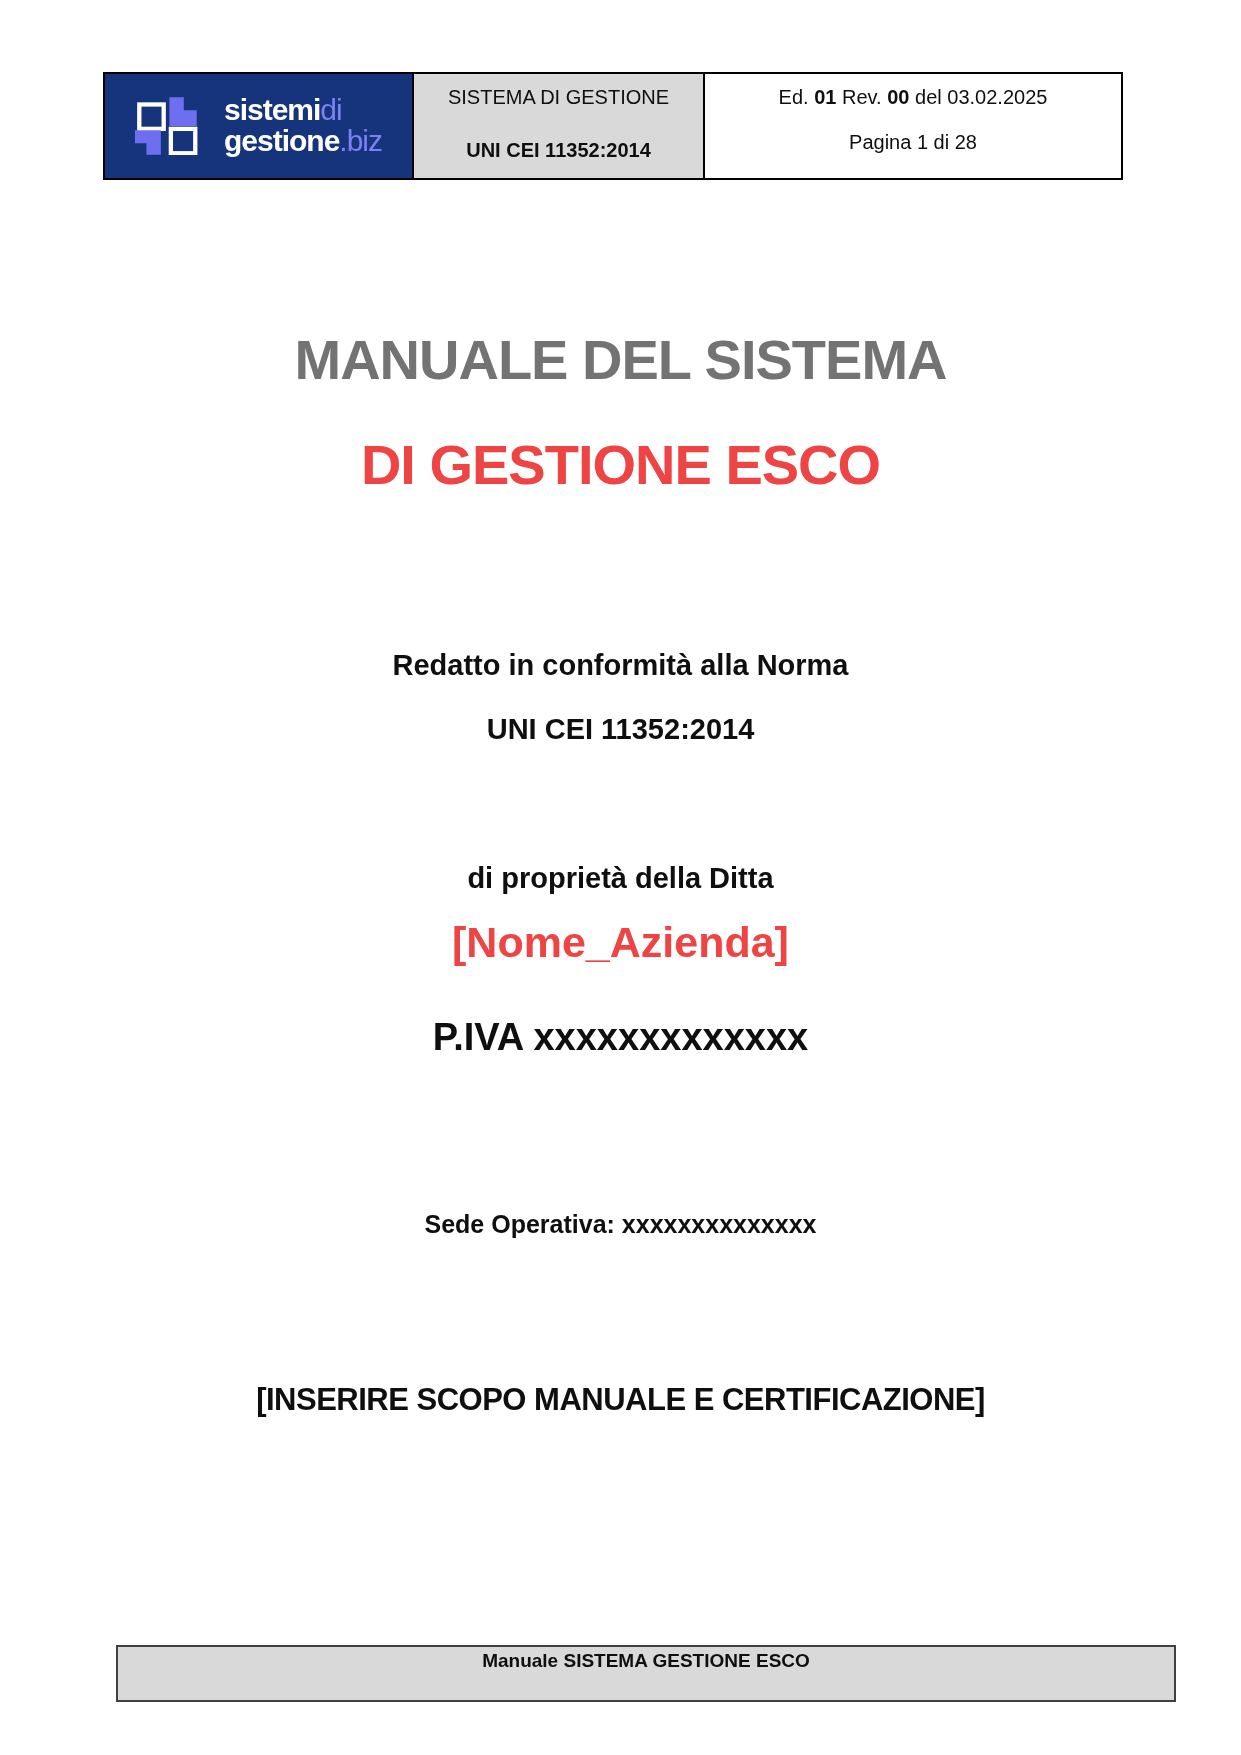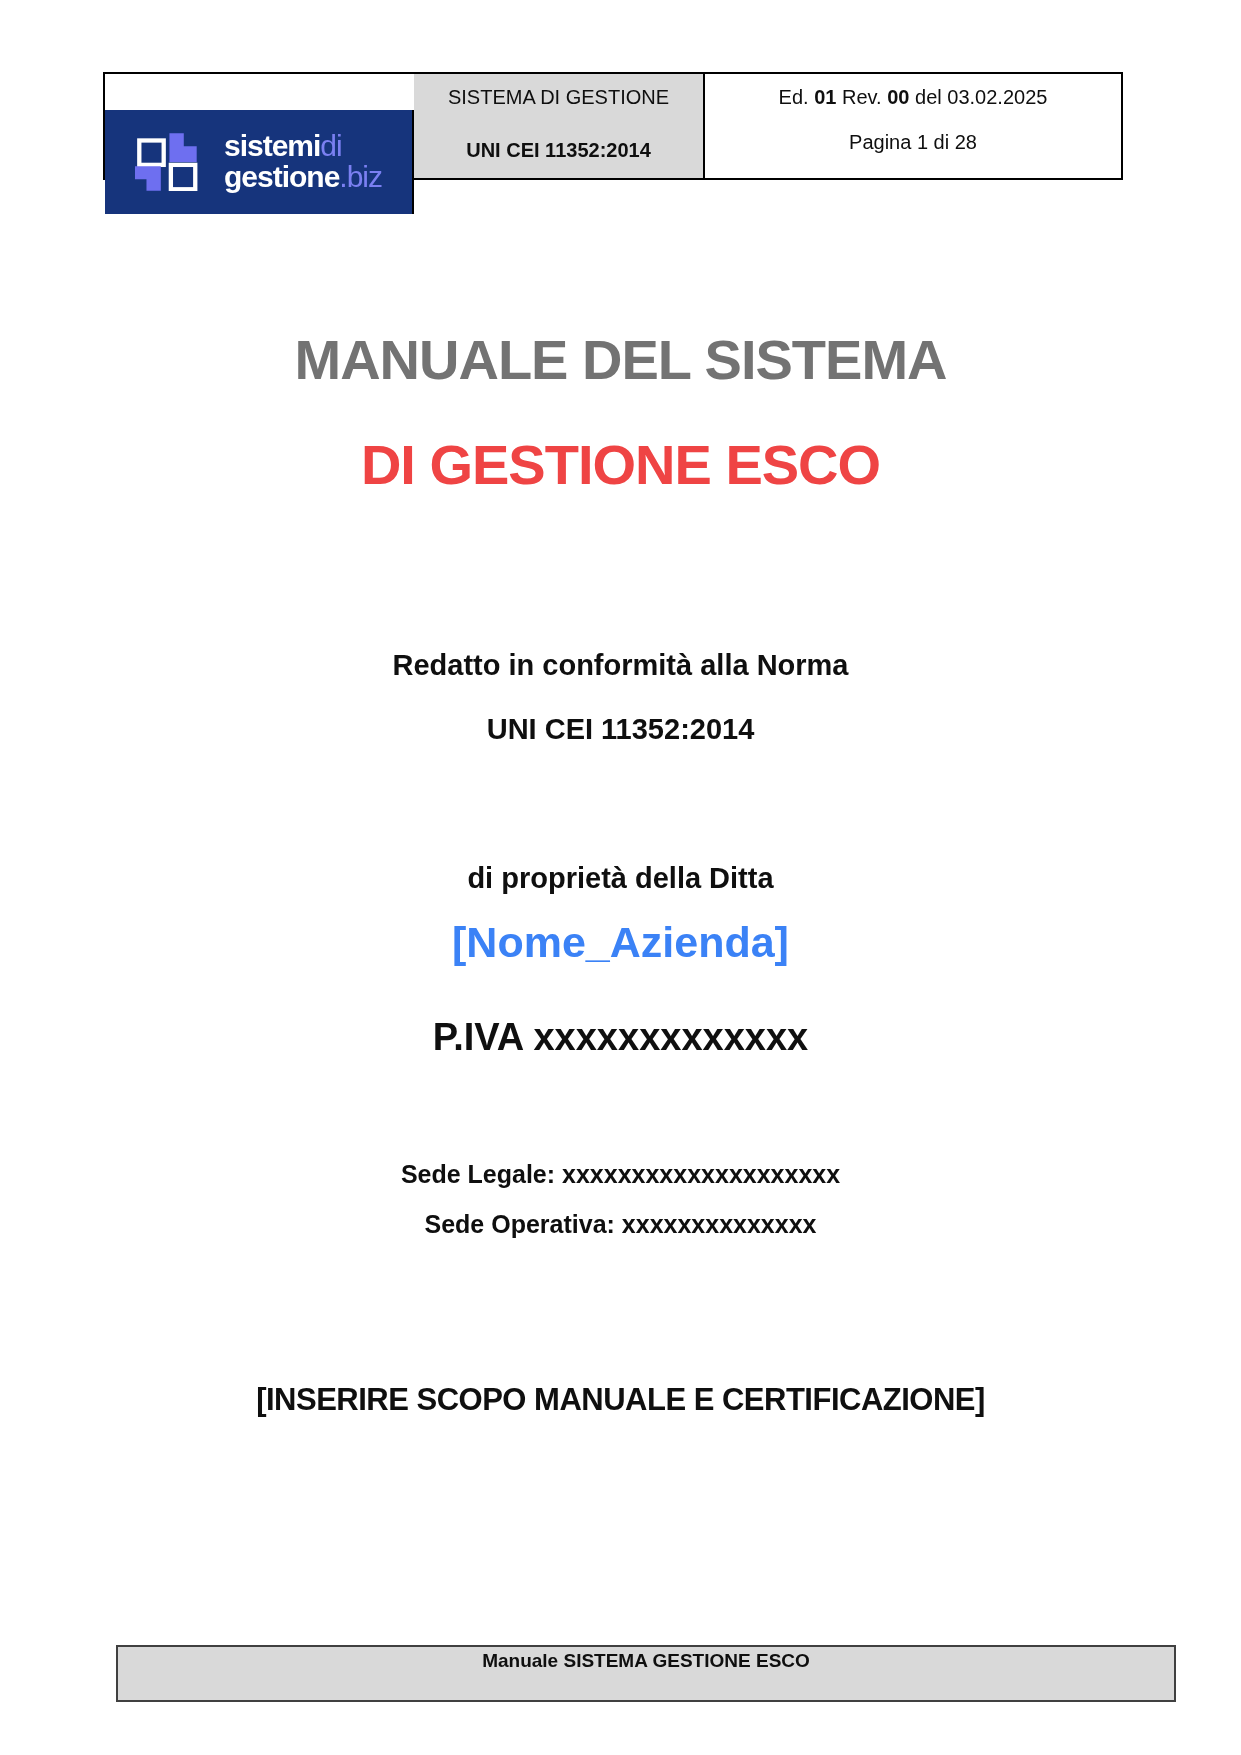--- a/index.html
+++ b/index.html
@@ -20,21 +20,20 @@
     border:2px solid #000;
     box-sizing:border-box;
     background:#fff;
   }
   .cell{box-sizing:border-box;height:100%;}
   .logo-cell{
     width:309px;
     background:#16347c;
     display:flex;align-items:center;justify-content:center;gap:23px;
     border-right:2px solid #000;
-    margin-top:36px;
   }
   .logo-icon{flex:0 0 auto;}
   .logo-text{line-height:1.02;font-weight:700;font-size:30px;letter-spacing:-1px;color:#ffffff;}
   .logo-accent{color:#7b80f2;font-weight:400;}
   .mid-cell{
     width:291px;
     background:#d9d9d9;
     border-right:2px solid #000;
     display:flex;flex-direction:column;justify-content:space-between;
     text-align:center;
@@ -52,21 +51,21 @@
   }
   .right-cell b{font-weight:700;}
 
   
   .cline{position:absolute;left:0;width:100%;text-align:center;white-space:nowrap;}
   .title1{top:327px;font-size:56px;font-weight:700;color:#737373;letter-spacing:-1px;}
   .title2{top:432px;font-size:56px;font-weight:700;color:#ef4444;letter-spacing:-1px;}
   .sub1{top:633px;font-size:29px;font-weight:700;margin-top:16px;}
   .sub2{top:713px;font-size:29px;font-weight:700;}
   .owner-intro{top:862px;font-size:29px;font-weight:700;}
-  .company{top:918px;font-size:43px;font-weight:700;color:#3b82f6;}
+  .company{top:918px;font-size:43px;font-weight:700;color:#ef4444;}
   .vat{top:1016px;font-size:38px;font-weight:700;}
   .seat1{top:1160px;font-size:25px;font-weight:700;}
   .seat2{top:1210px;font-size:25px;font-weight:700;}
   .scope{top:1382px;font-size:31px;font-weight:700;letter-spacing:-0.5px;}
 
   
   .footer-bar1{
     position:absolute;left:115px;top:1616px;
     width:1011px;height:21px;
     background:#d6d6d6;
@@ -129,20 +128,19 @@
   <div class="cline title1">MANUALE DEL SISTEMA</div>
   <div class="cline title2">DI GESTIONE ESCO</div>
 
   <div class="cline sub1">Redatto in conformità alla Norma</div>
   <div class="cline sub2">UNI CEI 11352:2014</div>
 
   <div class="cline owner-intro">di proprietà della Ditta</div>
   <div class="cline company">[Nome_Azienda]</div>
   <div class="cline vat">P.IVA xxxxxxxxxxxxx</div>
 
-  <div class="cline seat1">Sede Legale: xxxxxxxxxxxxxxxxxxxx</div>
   <div class="cline seat2">Sede Operativa: xxxxxxxxxxxxxx</div>
 
   <div class="cline scope">[INSERIRE SCOPO MANUALE E CERTIFICAZIONE]</div>
 
   <div class="footer-bar2">Manuale SISTEMA GESTIONE ESCO</div>
 
 </div>
 
 </body></html>

